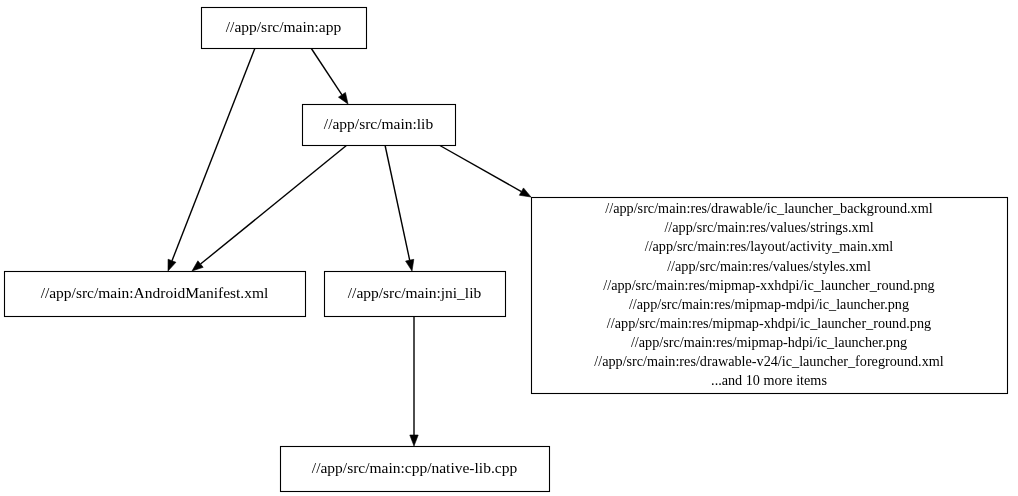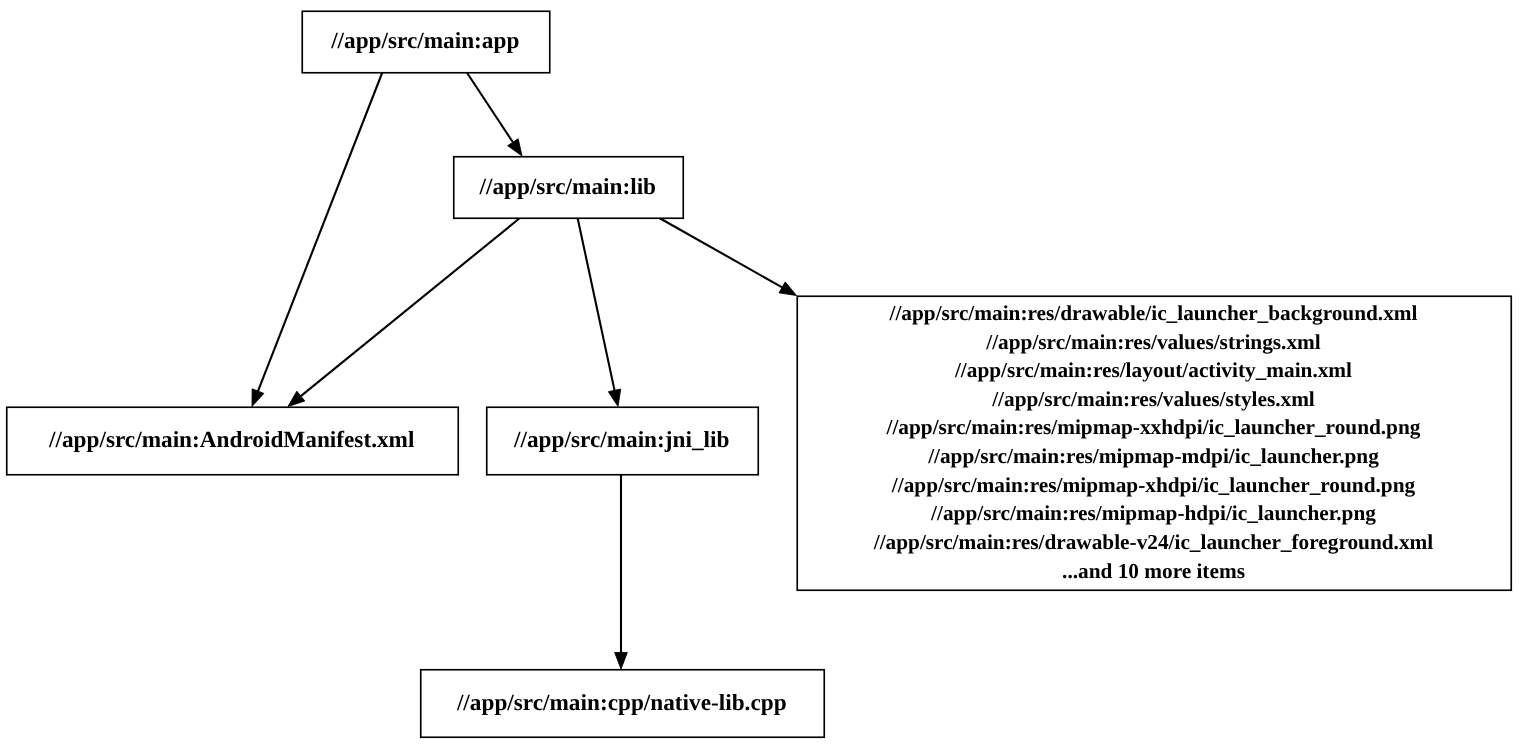--- a/index.html
+++ b/index.html
@@ -7,21 +7,20 @@
     padding: 0;
     background: #ffffff;
   }
   #graph-canvas {
     position: relative;
     width: 1018px;
     height: 496px;
     background: #ffffff;
     font-family: "Liberation Serif", "DejaVu Serif", serif;
     overflow: hidden;
-    font-weight: bold;
   }
   svg.graph-svg {
     position: absolute;
     top: 0;
     left: 0;
     width: 1018px;
     height: 496px;
   }
   .node-box {
     fill: #ffffff;

